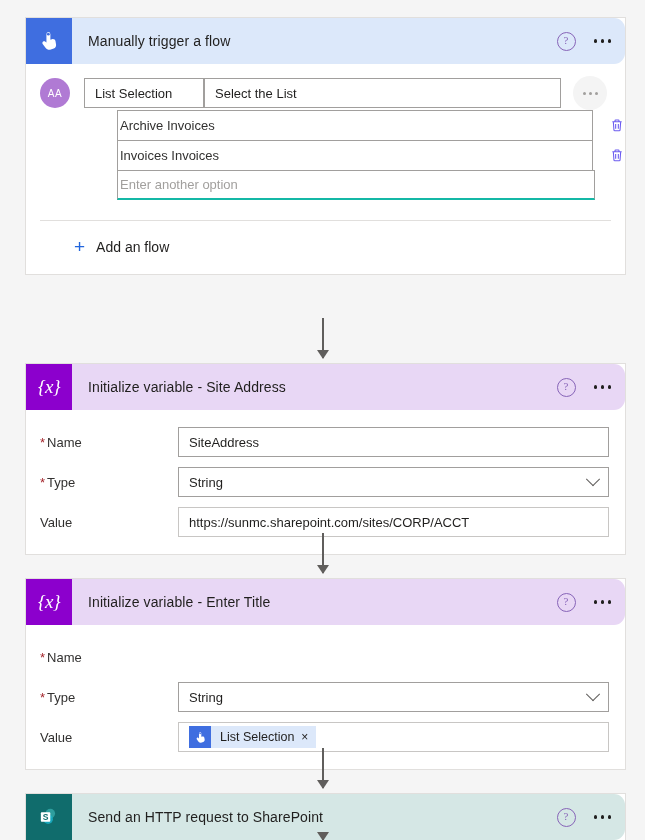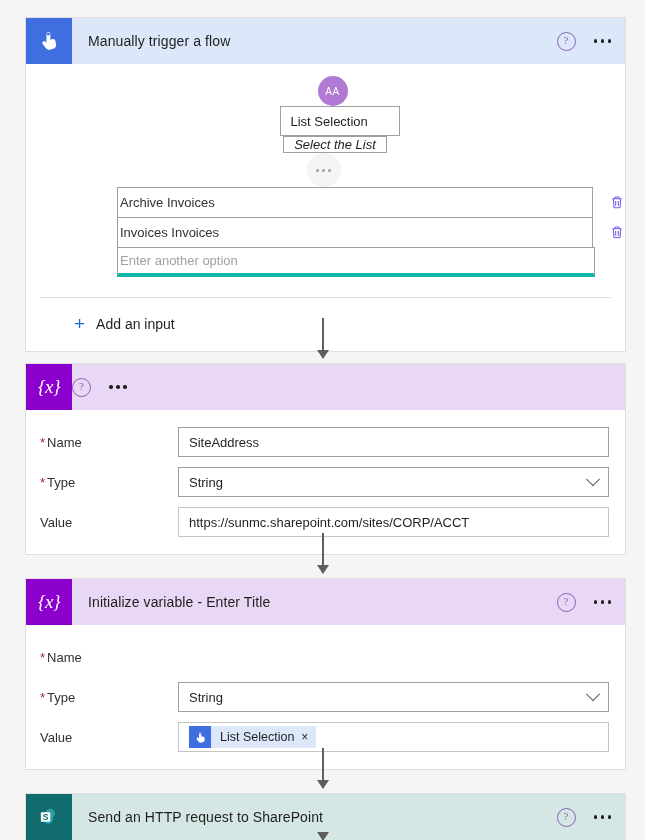--- a/index.html
+++ b/index.html
@@ -28,20 +28,21 @@
     width: 601px;
     background: #ffffff;
     border: 1px solid #e1dfdd;
     box-sizing: border-box;
   }
   .card-header {
     display: flex;
     align-items: stretch;
     height: 46px;
     box-sizing: border-box;
+    border-radius: 11px;
   }
   .card-icon {
     width: 46px;
     min-width: 46px;
     display: flex;
     align-items: center;
     justify-content: center;
   }
   .card-title {
     flex: 1;
@@ -99,21 +100,20 @@
     letter-spacing: -.5px;
   }
 
   
   .card-body { padding: 0; }
 
   .param-row {
     display: flex;
     align-items: center;
     padding: 12px 0 0 14px;
-    flex-direction: column;
   }
   .avatar {
     width: 30px; height: 30px; min-width: 30px;
     border-radius: 50%;
     background: #b07ad4;
     color: #ffffff;
     font-size: 10px;
     display: flex;
     align-items: center;
     justify-content: center;
@@ -124,21 +124,21 @@
     background: #fff;
     height: 30px;
     box-sizing: border-box;
     display: flex;
     align-items: center;
     padding: 0 10px;
     font-size: 13px;
     color: #201f1e;
   }
   .tb-title { width: 120px; margin-left: 14px; }
-  .tb-desc { flex: 1; margin-left: 17px; margin-right: 12px; font-style: italic; }
+  .tb-desc { flex: 1; margin-right: 12px; }
   .round-btn {
     width: 34px; height: 34px; min-width: 34px;
     border-radius: 50%;
     background: #f4f4f4;
     display: flex; align-items: center; justify-content: center;
     gap: 3px;
     margin-right: 18px;
   }
   .round-btn i {
     width: 3px; height: 3px; border-radius: 50%;
@@ -157,21 +157,21 @@
     height: 30px;
     box-sizing: border-box;
     border: 1px solid #a19f9d;
     border-bottom: none;
     display: flex;
     align-items: center;
     padding: 0 2px;
     font-size: 13px;
     background: #fff;
   }
-  .option-row:last-child .option-box { border-bottom: 4px solid #14b8a6; }
+  .option-row:last-child .option-box { border-bottom: 2px solid #14b8a6; }
   .option-box.placeholder { color: #a19f9d; }
   .trash {
     margin-left: 16px;
     width: 16px; height: 16px;
   }
 
   .divider {
     margin: 20px 14px 0 14px;
     border-top: 1px solid #e1dfdd;
   }
@@ -315,32 +315,33 @@
         </div>
         <div class="option-row">
           <div class="option-box placeholder">Enter another option</div>
         </div>
       </div>
 
       <div class="divider"></div>
 
       <div class="add-input">
         <span class="plus">+</span>
-        <span>Add an input</span>
+        <span>Add an flow</span>
       </div>
     </div>
   </div>
 
   <div class="arrow" style="top:318px; height:40px;"></div>
 
   <div class="card" style="top:363px;">
     <div class="card-header hdr-variable">
       <div class="card-icon icon-variable">
         <span class="icon-var-glyph">{x}</span>
       </div>
+      <div class="card-title">Initialize variable - Site Address</div>
       <div class="header-actions">
         <div class="help-icon">?</div>
         <div class="ellipsis">
             <i></i>
             <i></i>
             <i></i>
           </div>
       </div>
     </div>
     <div class="card-body" style="padding-bottom:14px;">

